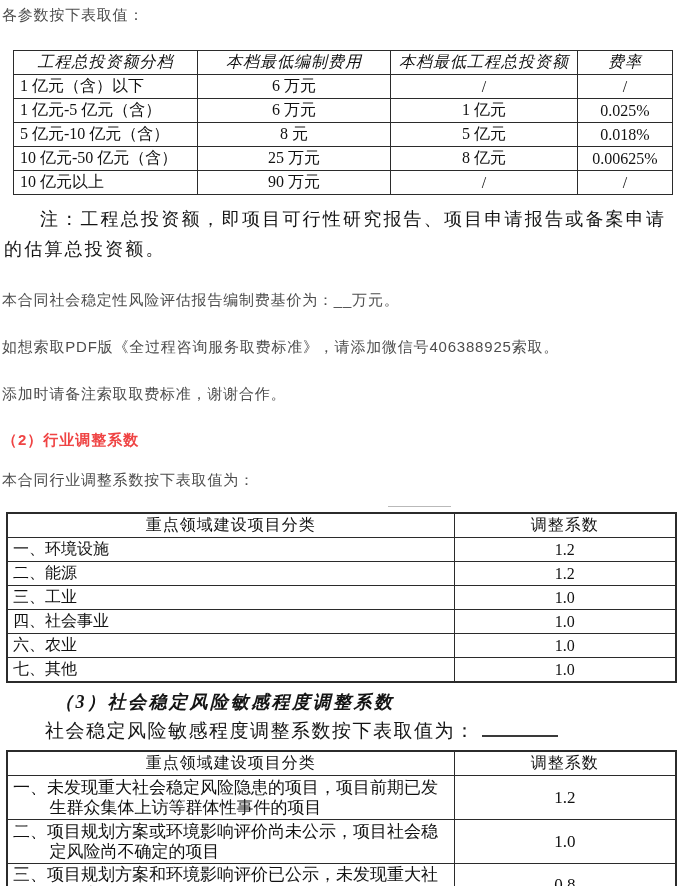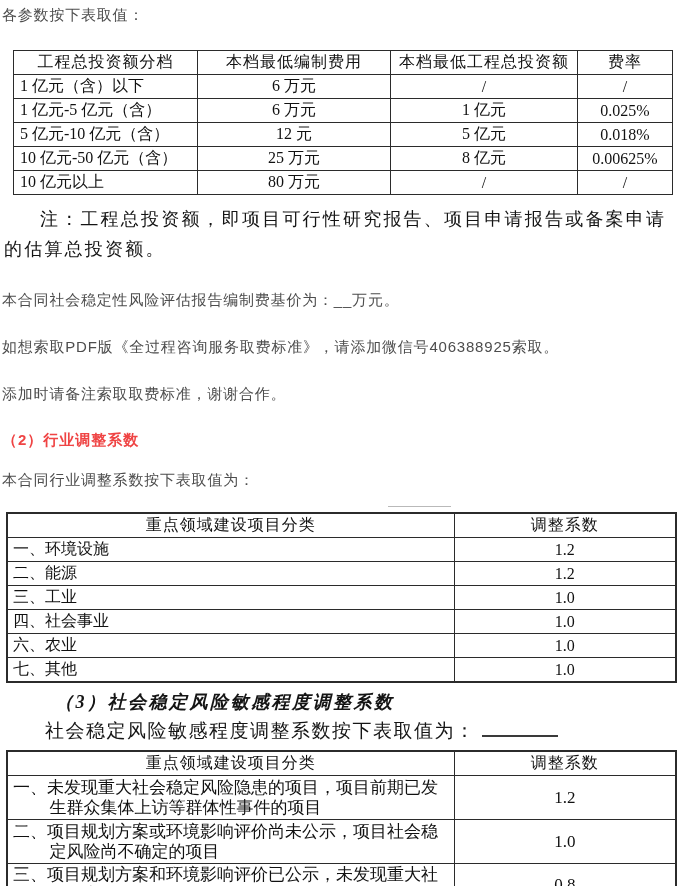--- a/index.html
+++ b/index.html
@@ -20,21 +20,21 @@
   }
   
   table { border-collapse:collapse; table-layout:fixed; }
   .doc-table td, .doc-table th {
     border:1px solid #2b2b2b;
     font-family:"Liberation Serif","DejaVu Serif",serif;
     color:#111111; font-weight:normal;
     padding:1px 4px; overflow:hidden;
   }
   .fee-table { width:659px; margin:26px 0 0 13px; }
-  .fee-table th { font-size:16px; height:22px; text-align:center; letter-spacing:1px; }
+  .fee-table th { font-size:16px; height:22px; text-align:center; letter-spacing:1px;font-style:italic; }
   .fee-table td { font-size:16px; height:21px; text-align:center; }
   .fee-table td.cat { text-align:left; padding-left:6px; }
 
   .wide-table { width:669px; margin:0 8px 0 6px; border:2px solid #2b2b2b; }
   .wide-table th { font-size:16px; height:23px; text-align:center; letter-spacing:1px; }
   .wide-table td { font-size:16px; height:22px; text-align:center; }
   .wide-table td.cat { text-align:left; padding-left:5px; }
 
   .sens-table td { font-size:17px; height:44px; line-height:20px; }
   .sens-table td.cat {
@@ -98,33 +98,33 @@
       <td>/</td>
     </tr>
     <tr>
       <td class="cat">1 亿元-5 亿元（含）</td>
       <td>6 万元</td>
       <td>1 亿元</td>
       <td>0.025%</td>
     </tr>
     <tr>
       <td class="cat">5 亿元-10 亿元（含）</td>
-      <td>12 元</td>
+      <td>8 元</td>
       <td>5 亿元</td>
       <td>0.018%</td>
     </tr>
     <tr>
       <td class="cat">10 亿元-50 亿元（含）</td>
       <td>25 万元</td>
       <td>8 亿元</td>
       <td>0.00625%</td>
     </tr>
     <tr>
       <td class="cat">10 亿元以上</td>
-      <td>80 万元</td>
+      <td>90 万元</td>
       <td>/</td>
       <td>/</td>
     </tr>
   </tbody>
     </table>
 
   <p class="note-p">注：工程总投资额，即项目可行性研究报告、项目申请报告或备案申请的估算总投资额。</p>
 
   <div class="spacer-18"></div>
   <p class="gray-p">本合同社会稳定性风险评估报告编制费基价为：__万元。</p>

